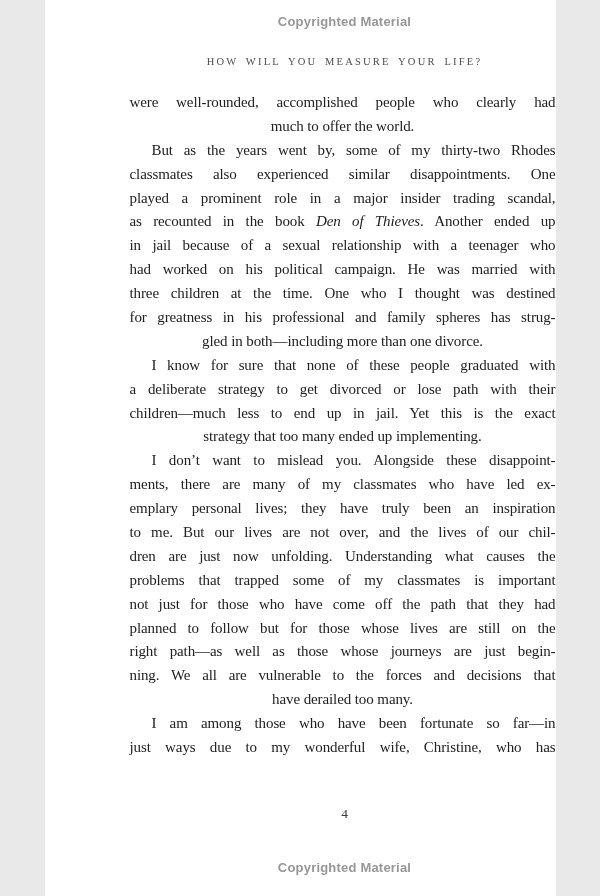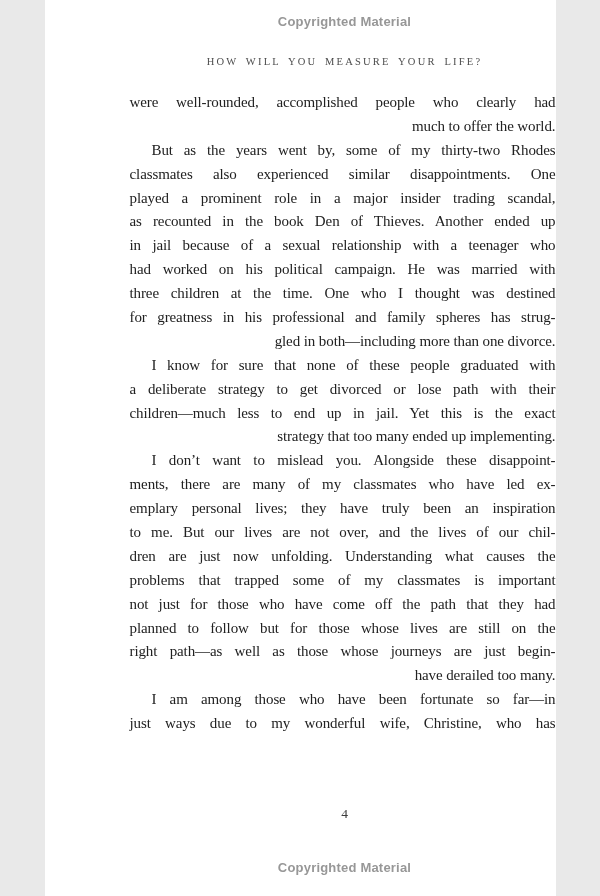--- a/index.html
+++ b/index.html
@@ -41,21 +41,21 @@
   .body-text {
     position: absolute;
     top: 91px;
     left: 85px;
     width: 426px;
     font-size: 15px;
     line-height: 23.9px;
     letter-spacing: -0.1px;
     color: #212121;
   }
-  .line { height: 23.9px; text-align: right; white-space: normal; }
+  .line { height: 23.9px; text-align: center; white-space: normal; }
   .line.justify { text-align: justify; text-align-last: justify; word-spacing: -0.5px; }
   .line.indent { padding-left: 22px; }
   .page-number {
     position: absolute;
     top: 806px;
     left: 0;
     width: 600px;
     text-align: center;
     font-size: 13.5px;
     color: #3c3c3c;
@@ -68,39 +68,40 @@
   <div class="notice notice-top">Copyrighted Material</div>
 
   <div class="running-header">HOW WILL YOU MEASURE YOUR LIFE?</div>
 
   <div class="body-text">
       <div class="line justify"><span>were well-rounded, accomplished people who clearly had</span></div>
       <div class="line"><span>much to offer the world.</span></div>
       <div class="line indent justify"><span>But as the years went by, some of my thirty-two Rhodes</span></div>
       <div class="line justify"><span>classmates also experienced similar disappointments. One</span></div>
       <div class="line justify"><span>played a prominent role in a major insider trading scandal,</span></div>
-      <div class="line justify"><span>as recounted in the book </span><span style="">Den of Thieves</span><span>. Another ended up</span></div>
+      <div class="line justify"><span>as recounted in the book </span><span style="font-style: italic;">Den of Thieves</span><span>. Another ended up</span></div>
       <div class="line justify"><span>in jail because of a sexual relationship with a teenager who</span></div>
       <div class="line justify"><span>had worked on his political campaign. He was married with</span></div>
       <div class="line justify"><span>three children at the time. One who I thought was destined</span></div>
       <div class="line justify"><span>for greatness in his professional and family spheres has strug-</span></div>
       <div class="line"><span>gled in both—including more than one divorce.</span></div>
       <div class="line indent justify"><span>I know for sure that none of these people graduated with</span></div>
       <div class="line justify"><span>a deliberate strategy to get divorced or lose path with their</span></div>
       <div class="line justify"><span>children—much less to end up in jail. Yet this is the exact</span></div>
       <div class="line"><span>strategy that too many ended up implementing.</span></div>
       <div class="line indent justify"><span>I don’t want to mislead you. Alongside these disappoint-</span></div>
       <div class="line justify"><span>ments, there are many of my classmates who have led ex-</span></div>
       <div class="line justify"><span>emplary personal lives; they have truly been an inspiration</span></div>
       <div class="line justify"><span>to me. But our lives are not over, and the lives of our chil-</span></div>
       <div class="line justify"><span>dren are just now unfolding. Understanding what causes the</span></div>
       <div class="line justify"><span>problems that trapped some of my classmates is important</span></div>
       <div class="line justify"><span>not just for those who have come off the path that they had</span></div>
       <div class="line justify"><span>planned to follow but for those whose lives are still on the</span></div>
       <div class="line justify"><span>right path—as well as those whose journeys are just begin-</span></div>
+      <div class="line justify"><span>ning. We all are vulnerable to the forces and decisions that</span></div>
       <div class="line"><span>have derailed too many.</span></div>
       <div class="line indent justify"><span>I am among those who have been fortunate so far—in</span></div>
       <div class="line justify"><span>just ways due to my wonderful wife, Christine, who has</span></div>
     </div>
 
   <div class="page-number">4</div>
 
   <div class="notice notice-bottom">Copyrighted Material</div>
 </div>
 

